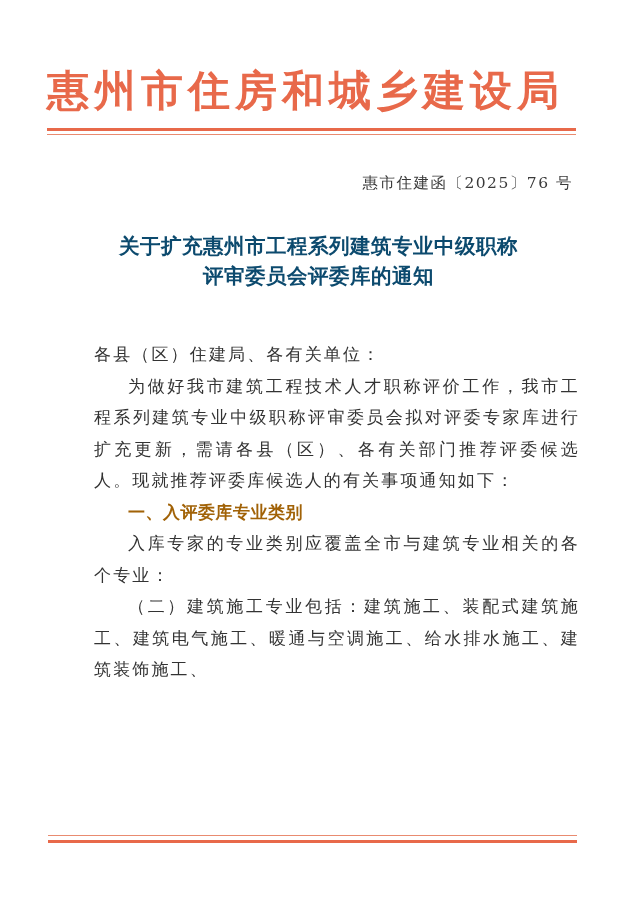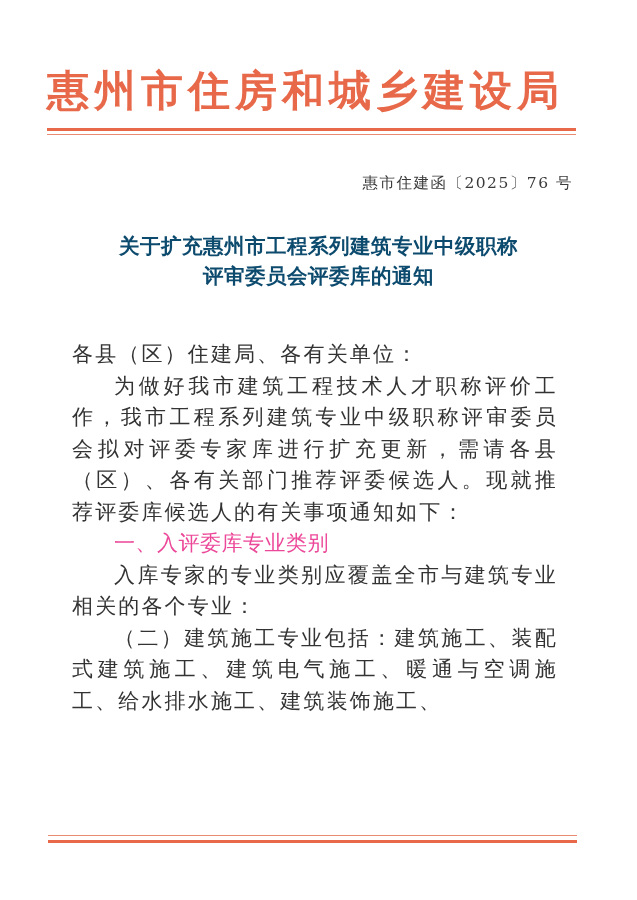--- a/index.html
+++ b/index.html
@@ -17,26 +17,26 @@
   .rule.thin { height: 1px; background: #e98b70; }
   .docno {
     position: absolute; right: 64px; top: 173px; font-size: 15.5px; letter-spacing: 1.5px; color: #3a3a3a; margin-left: 20px;
   }
   .title {
     position: absolute; left: 0; width: 637px; text-align: center;
     font-family: "DejaVu Serif", serif; font-weight: bold; font-size: 20.5px; color: #0c4a6e;
     letter-spacing: 0.5px; line-height: 29px;
   }
   .body-text {
-    position: absolute; left: 72px; width: 486px; font-size: 21px; line-height: 31.5px;
+    position: absolute; left: 94px; width: 486px; font-size: 17px; line-height: 31.5px;
     letter-spacing: 2.15px; color: #333; text-align: justify;
   }
   .body-text p { margin: 0; }
   .indent { text-indent: 2em; }
-  .section-heading { font-family: "DejaVu Sans", sans-serif; font-weight: normal; letter-spacing: 0.5px; color: #ec4899; }
+  .section-heading { font-family: "DejaVu Sans", sans-serif; font-weight: bold; letter-spacing: 0.5px; color: #a16207; }
 </style>
 </head>
 <body>
 
 <div class="masthead">惠州市住房和城乡建设局</div>
 <div class="rule thick" style="top:128px;"></div>
 <div class="rule thin" style="top:134px;"></div>
 
 <div class="docno">惠市住建函〔2025〕76 号</div>
 

